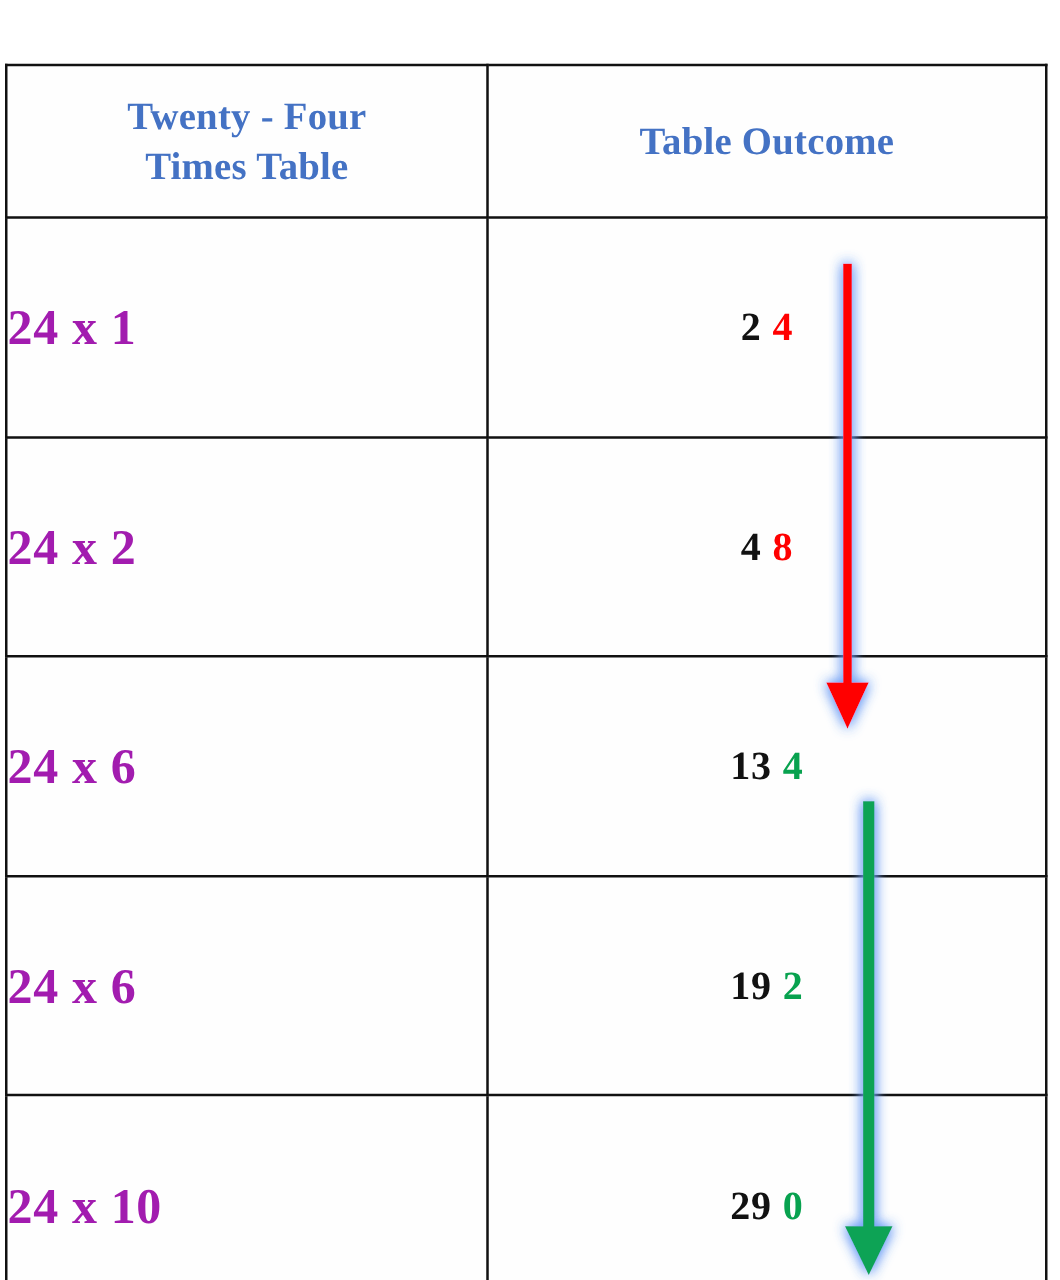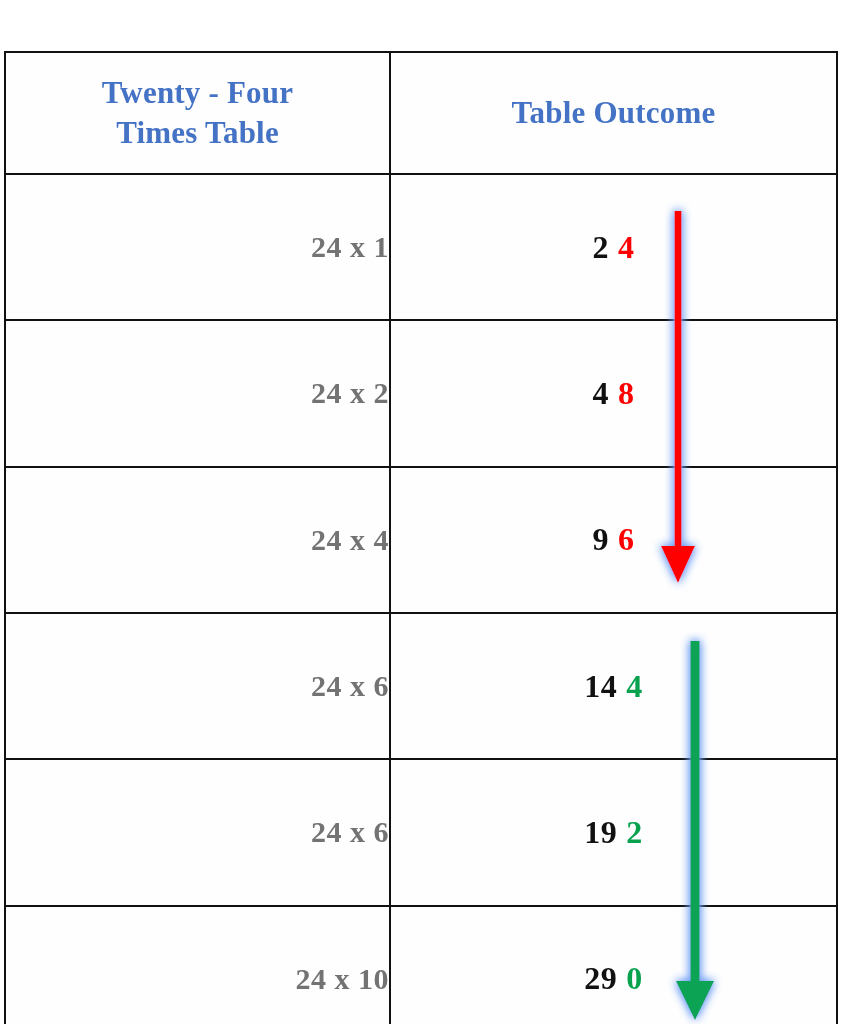--- a/index.html
+++ b/index.html
@@ -55,24 +55,24 @@
     letter-spacing: 0.2px;
   }
   .hdr-cell .hdr-line { display: block; white-space: nowrap; }
 
   
   .row-cell {
     height: 88px;
     vertical-align: middle;
   }
   .expr-cell {
-    text-align: right;
+    text-align: left;
     font-weight: bold;
-    font-size: 30px;
-    color: #737373;
+    font-size: 40px;
+    color: #a21caf;
     letter-spacing: 0.5px;
   }
   .out-cell {
     text-align: center;
     font-weight: bold;
     font-size: 32px;
     color: #111111;
     padding-right: 194px;
     white-space: nowrap;
     letter-spacing: 0.5px;
@@ -121,26 +121,22 @@
     <tbody id="table-body">
         <tr class="row-cell">
           <td class="row-cell expr-cell">24 x 1</td>
           <td class="row-cell out-cell"><span class="out-head">2</span><span class="out-tail tail-red" style="color: rgb(255, 0, 0);">4</span></td>
         </tr>
         <tr class="row-cell">
           <td class="row-cell expr-cell">24 x 2</td>
           <td class="row-cell out-cell"><span class="out-head">4</span><span class="out-tail tail-red" style="color: rgb(255, 0, 0);">8</span></td>
         </tr>
         <tr class="row-cell">
-          <td class="row-cell expr-cell">24 x 4</td>
-          <td class="row-cell out-cell"><span class="out-head">9</span><span class="out-tail tail-red" style="color: rgb(255, 0, 0);">6</span></td>
-        </tr>
-        <tr class="row-cell">
           <td class="row-cell expr-cell">24 x 6</td>
-          <td class="row-cell out-cell"><span class="out-head">14</span><span class="out-tail tail-green" style="color: rgb(8, 162, 79);">4</span></td>
+          <td class="row-cell out-cell"><span class="out-head">13</span><span class="out-tail tail-green" style="color: rgb(8, 162, 79);">4</span></td>
         </tr>
         <tr class="row-cell">
           <td class="row-cell expr-cell">24 x 6</td>
           <td class="row-cell out-cell"><span class="out-head">19</span><span class="out-tail tail-green" style="color: rgb(8, 162, 79);">2</span></td>
         </tr>
         <tr class="row-cell">
           <td class="row-cell expr-cell">24 x 10</td>
           <td class="row-cell out-cell"><span class="out-head">29</span><span class="out-tail tail-green" style="color: rgb(8, 162, 79);">0</span></td>
         </tr>
       </tbody>

